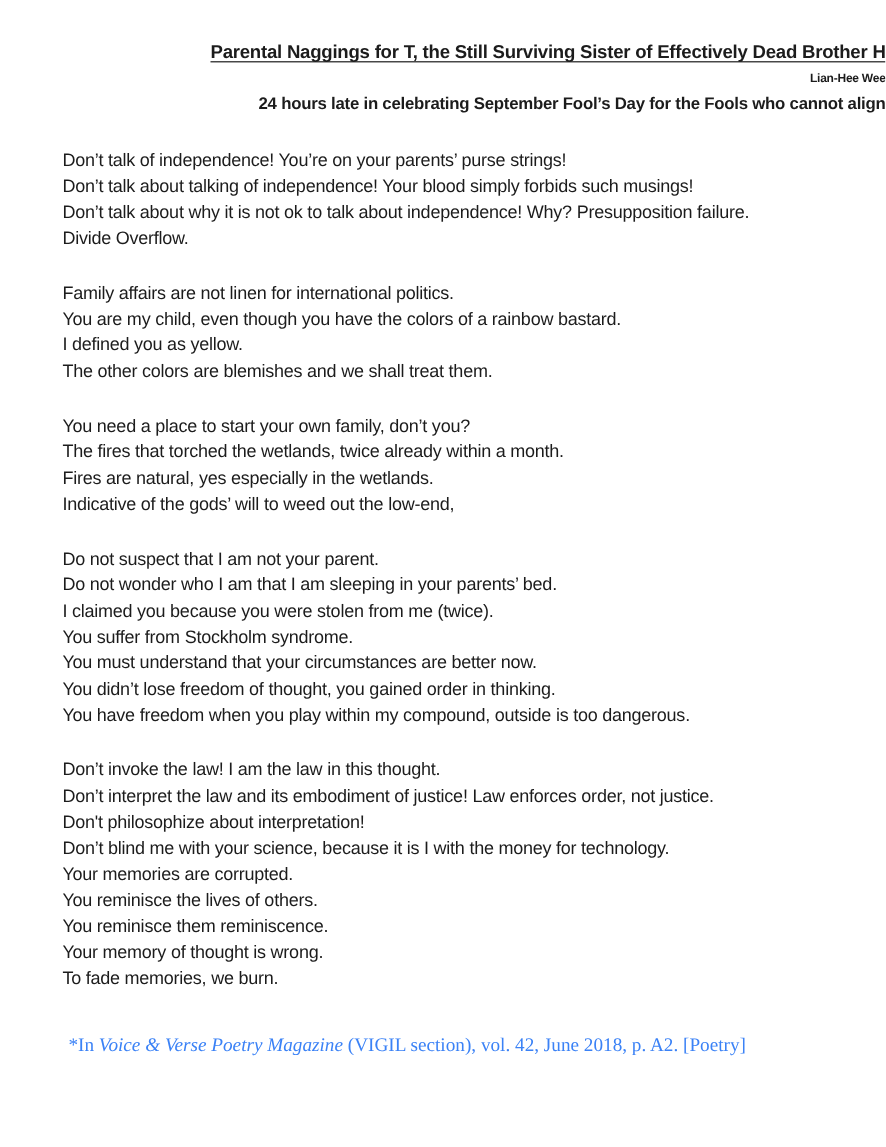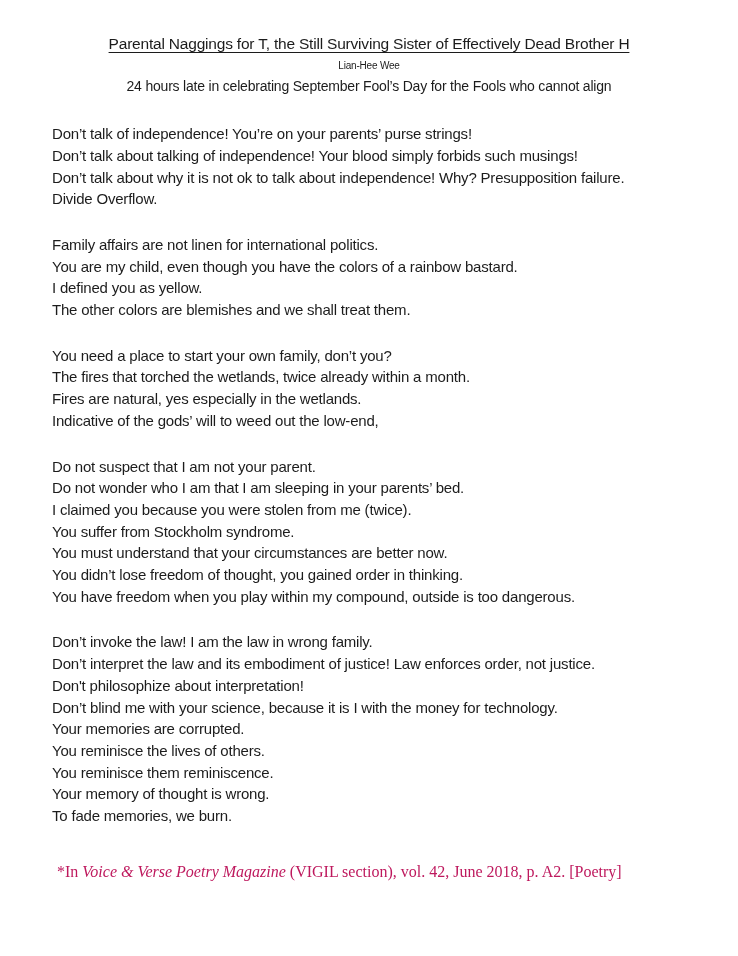--- a/index.html
+++ b/index.html
@@ -8,23 +8,24 @@
     width: 738px;
     height: 956px;
     background: #ffffff;
     color: #1c1c1c;
     font-family: "Liberation Sans", sans-serif;
     overflow: hidden;
     box-sizing: border-box;
   }
   .header {
     padding-top: 33px;
-    text-align: center;
+    text-align: right;
     line-height: 21.7px;
     letter-spacing: -0.2px;
+    font-weight: bold;
   }
   .title {
     font-size: 15.5px;
     text-decoration: underline;
     text-underline-offset: 3px;
   }
   .author { font-size: 10px; }
   .subtitle { font-size: 14px; }
   .poem {
     margin: 25px 12px 16px 52px;
@@ -32,21 +33,21 @@
     line-height: 21.7px;
     letter-spacing: -0.2px;
   }
   .stanza { margin-bottom: 24px; }
   .poem-line { white-space: nowrap; }
   .footnote {
     margin: 34px 12px 0 57px;
     font-family: "Liberation Serif", serif;
     font-size: 16px;
     line-height: 22px;
-    color: #be185d;
+    color: #3b82f6;
     white-space: nowrap;
   }
   .footnote .magazine { font-style: italic; }
 </style>
 </head>
 <body>
 
 <div class="page">
 
   <div class="header">
@@ -77,21 +78,21 @@
       <div class="stanza">
         <div class="poem-line">Do not suspect that I am not your parent.</div>
         <div class="poem-line">Do not wonder who I am that I am sleeping in your parents’ bed.</div>
         <div class="poem-line">I claimed you because you were stolen from me (twice).</div>
         <div class="poem-line">You suffer from Stockholm syndrome.</div>
         <div class="poem-line">You must understand that your circumstances are better now.</div>
         <div class="poem-line">You didn’t lose freedom of thought, you gained order in thinking.</div>
         <div class="poem-line">You have freedom when you play within my compound, outside is too dangerous.</div>
       </div>
       <div class="stanza">
-        <div class="poem-line">Don’t invoke the law! I am the law in wrong family.</div>
+        <div class="poem-line">Don’t invoke the law! I am the law in this thought.</div>
         <div class="poem-line">Don’t interpret the law and its embodiment of justice! Law enforces order, not justice.</div>
         <div class="poem-line">Don't philosophize about interpretation!</div>
         <div class="poem-line">Don’t blind me with your science, because it is I with the money for technology.</div>
         <div class="poem-line">Your memories are corrupted.</div>
         <div class="poem-line">You reminisce the lives of others.</div>
         <div class="poem-line">You reminisce them reminiscence.</div>
         <div class="poem-line">Your memory of thought is wrong.</div>
         <div class="poem-line">To fade memories, we burn.</div>
       </div>
     </div>

